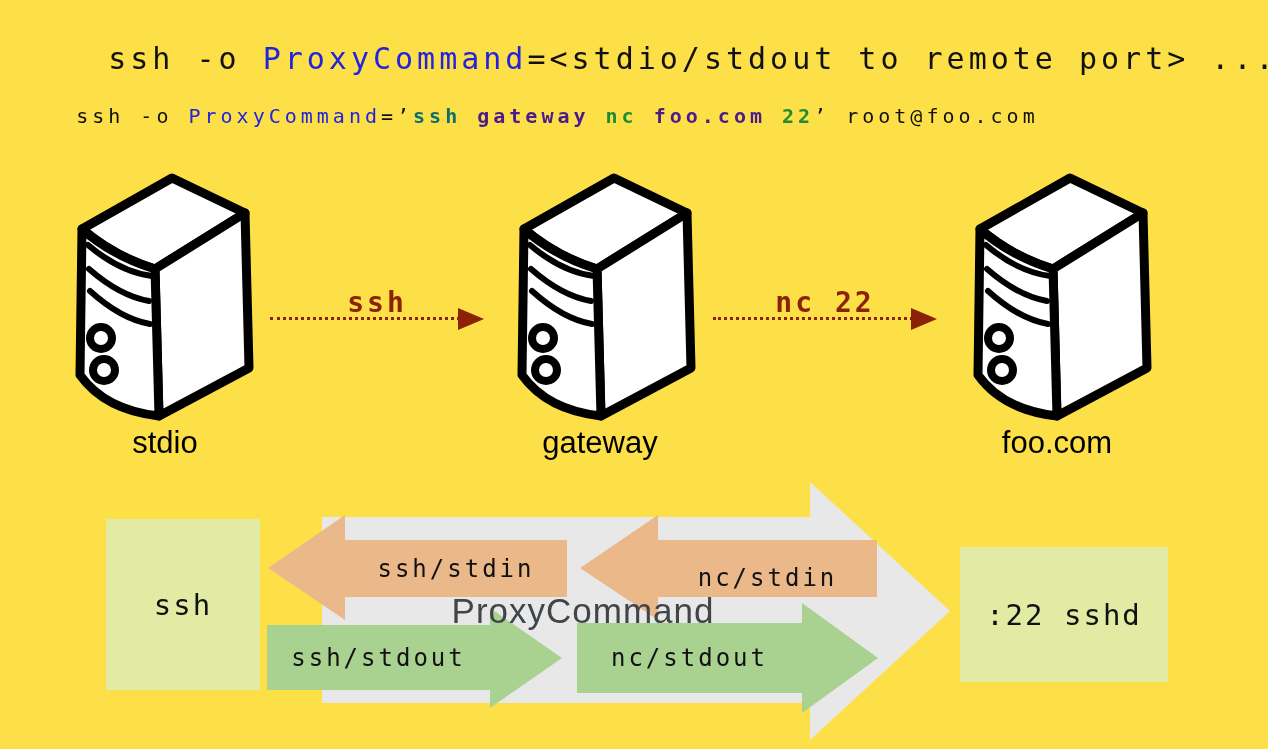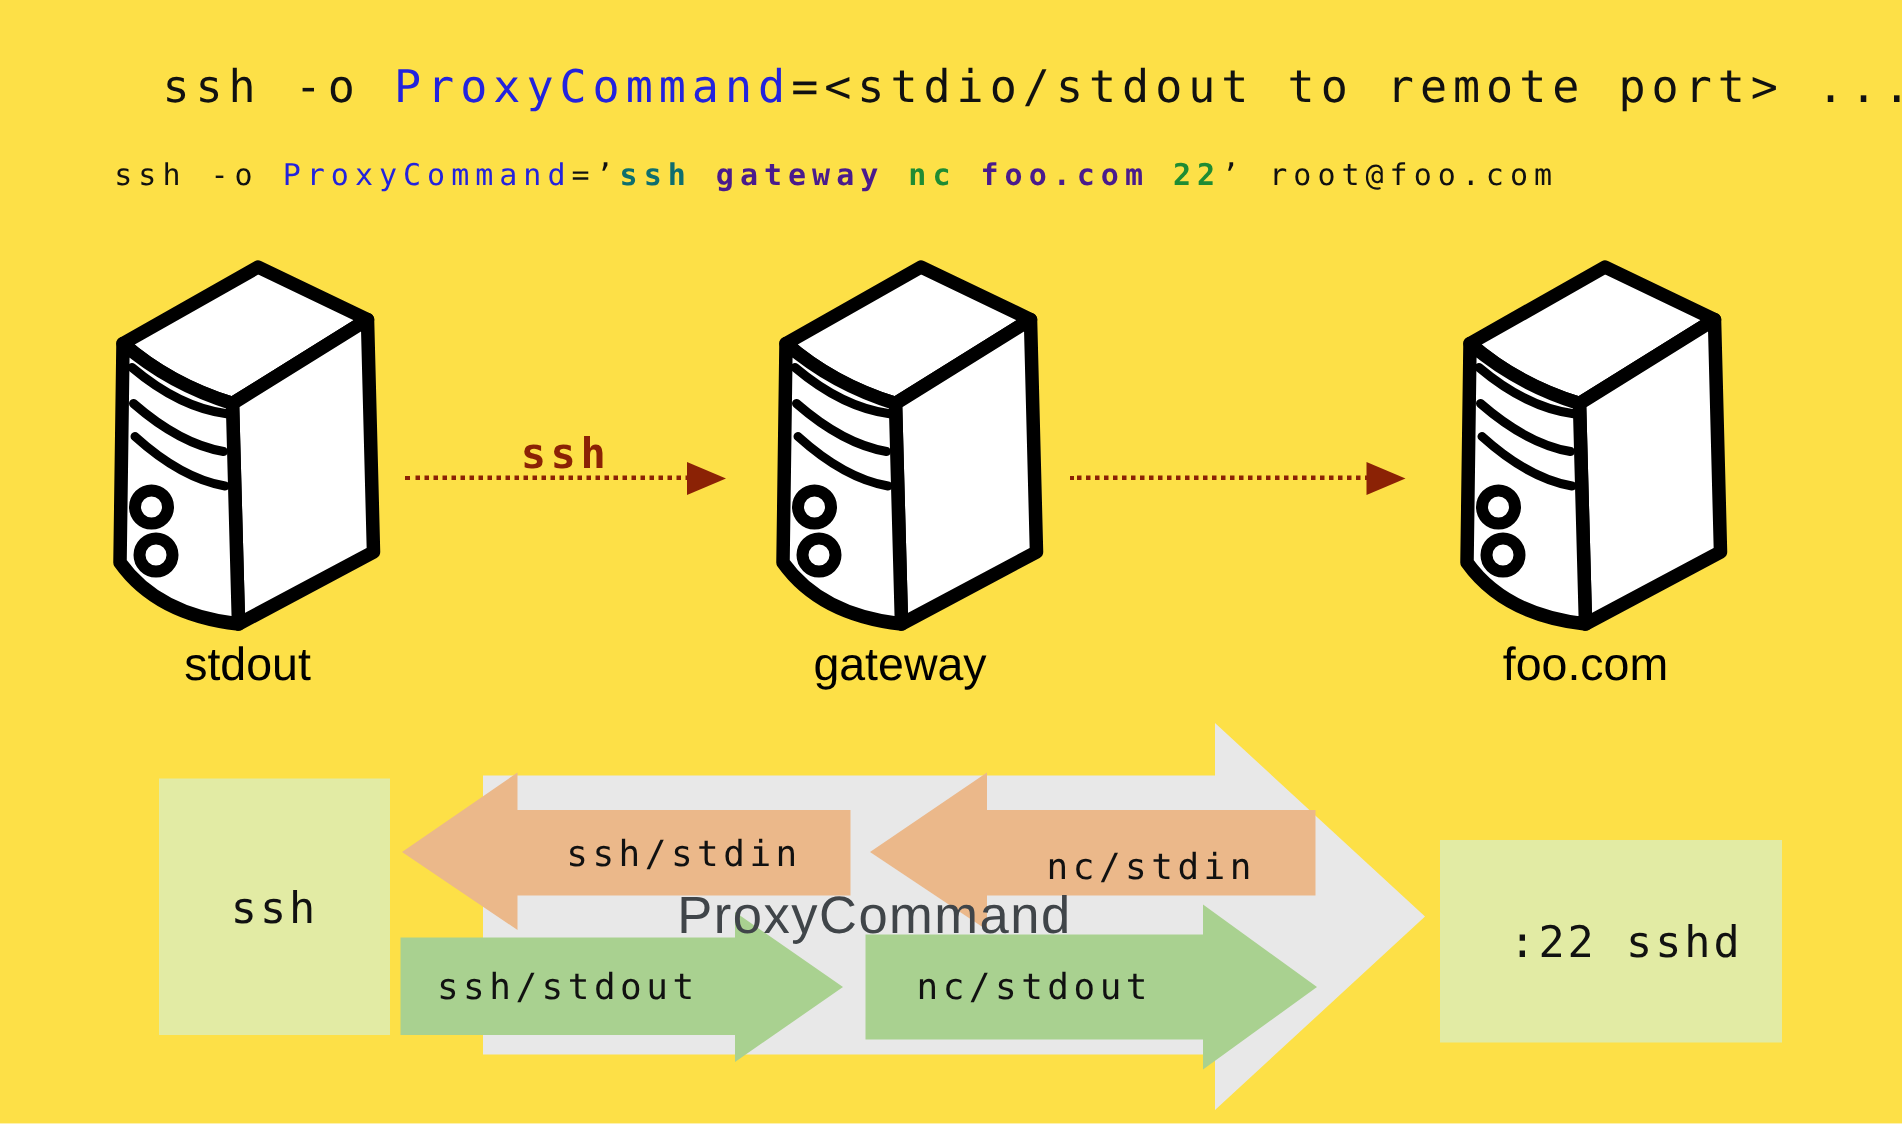--- a/index.html
+++ b/index.html
@@ -44,21 +44,21 @@
   .flow svg { position:absolute; left:0; top:0; }
   .poly-gray   { fill:#E8E8E8; }
   .poly-orange { fill:#EBB88A; }
   .poly-green  { fill:#A9D190; }
   .flow-box {
     position:absolute; background:#E2EBA4;
     display:flex; align-items:center; justify-content:center;
     font-size:29px; letter-spacing:2px; color:#111;
   }
   .flow-box.left  { left:106px; top:49px;  width:154px; height:171px; }
-  .flow-box.right { left:960px; top:90px;  width:208px; height:135px;padding-left:20px; }
+  .flow-box.right { left:960px; top:77px;  width:208px; height:135px; }
   .arrow-label {
     position:absolute; display:flex; align-items:center; justify-content:center;
     font-size:24px; letter-spacing:3px; color:#111;
   }
   .al-ssh-stdin  { left:345px; top:70px;  width:222px; height:57px; }
   .al-nc-stdin   { left:658px; top:70px;  width:219px; height:75px; }
   .al-ssh-stdout { left:267px; top:155px; width:223px; height:65px; }
   .al-nc-stdout  { left:577px; top:153px; width:225px; height:70px; }
   .proxy-label {
     position:absolute; left:418px; top:118px; width:330px; height:46px;
@@ -91,21 +91,21 @@
         </g>
         <g fill="none" stroke="#000" stroke-linecap="round" stroke-width="6">
           <path d="M13,73 Q45,100 77,104"></path>
           <path d="M14,97 Q45,124 74,129"></path>
           <path d="M15,119 Q46,147 75,152"></path>
         </g>
         <circle cx="26" cy="166" r="11" fill="#fff" stroke="#000" stroke-width="8"></circle>
         <circle cx="29" cy="198" r="11" fill="#fff" stroke="#000" stroke-width="8"></circle>
       </svg>
     </div>
-    <div class="server-label" style="left:75px;">stdout</div>
+    <div class="server-label" style="left:75px;">stdio</div>
 
     <div class="server" style="left:517px; top:12px;">
       <svg viewBox="0 0 180 253" width="180" height="253">
         <g fill="#fff" stroke="#000" stroke-width="9" stroke-linejoin="round">
           <path d="M97,6 L170,41 L80,97 Q38,84 7,57 Z"></path>
           <path d="M170,41 L174,196 L84,244 L80,97 Z"></path>
           <path d="M7,57 Q38,84 80,97 L84,244 Q30,238 5,203 Z"></path>
         </g>
         <g fill="none" stroke="#000" stroke-linecap="round" stroke-width="6">
           <path d="M13,73 Q45,100 77,104"></path>
@@ -136,20 +136,21 @@
     </div>
     <div class="server-label" style="left:967px;">foo.com</div>
 
     <div class="red-arrow" style="left:270px; top:126px; width:214px;">
       <div class="ra-label">ssh</div>
       <div class="ra-line"></div>
       <div class="ra-head"></div>
     </div>
 
     <div class="red-arrow" style="left:713px; top:126px; width:224px;">
+      <div class="ra-label">nc 22</div>
       <div class="ra-line"></div>
       <div class="ra-head"></div>
     </div>
   </div>
 
   <div class="flow">
     <svg width="1268" height="279" viewBox="0 0 1268 279">
       <polygon class="poly-gray" points="322,47 810,47 810,12 950,141 810,270 810,233 322,233"></polygon>
       <polygon class="poly-orange" points="268,98 345,45 345,70 567,70 567,127 345,127 345,150"></polygon>
       <polygon class="poly-orange" points="580,98 658,45 658,70 877,70 877,127 658,127 658,150"></polygon>

